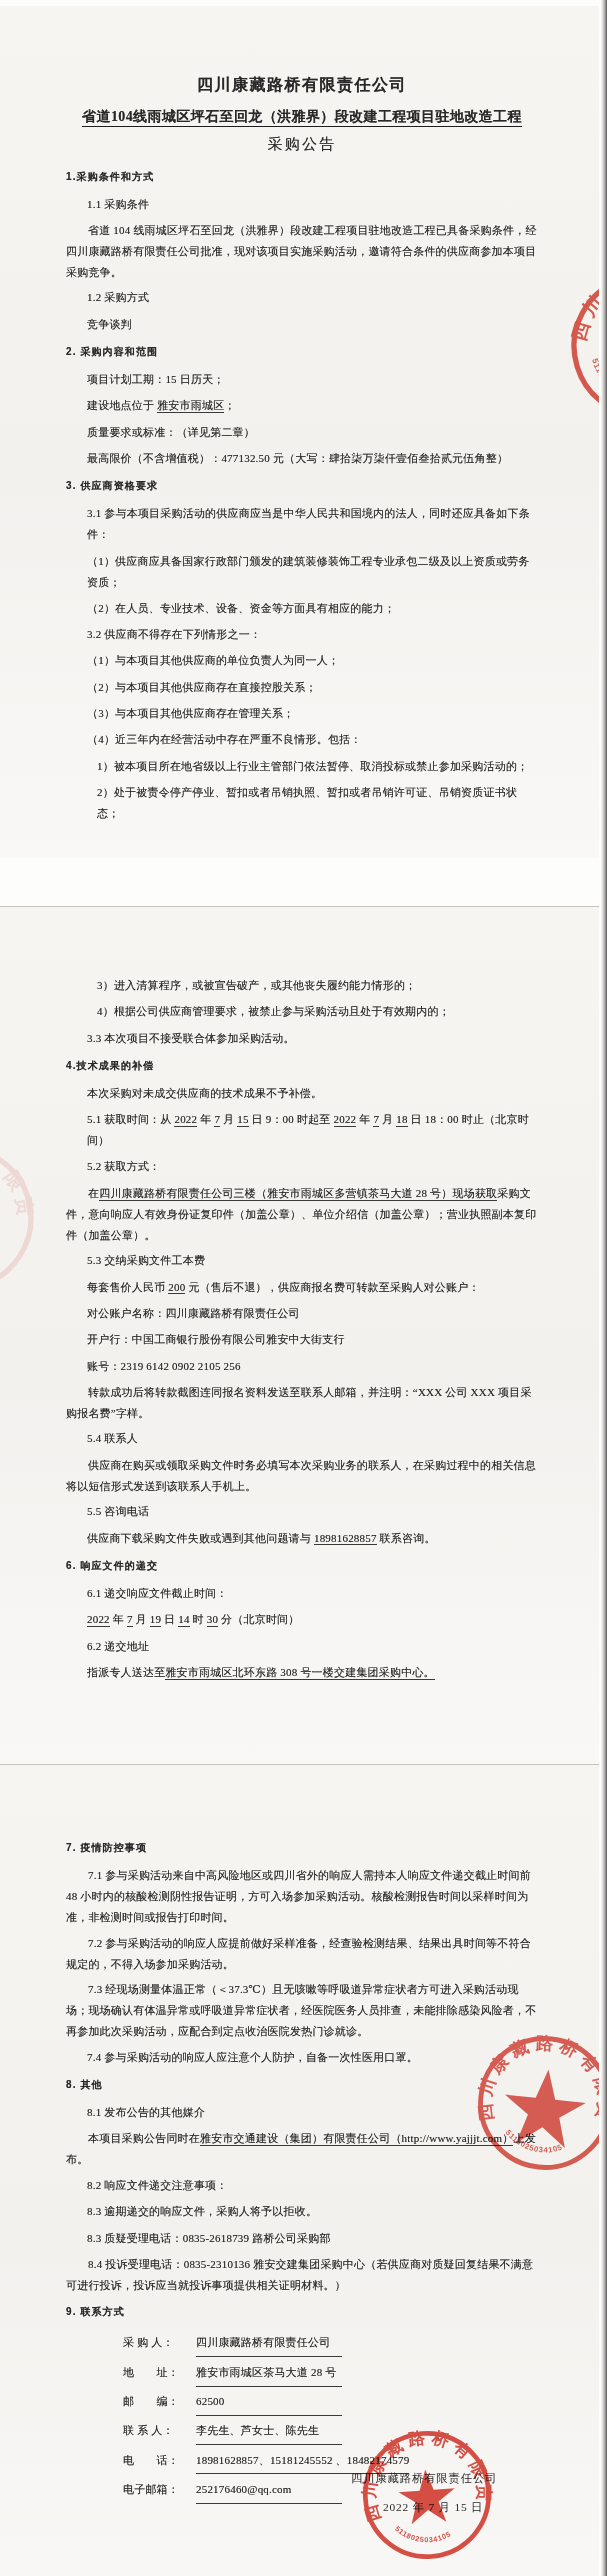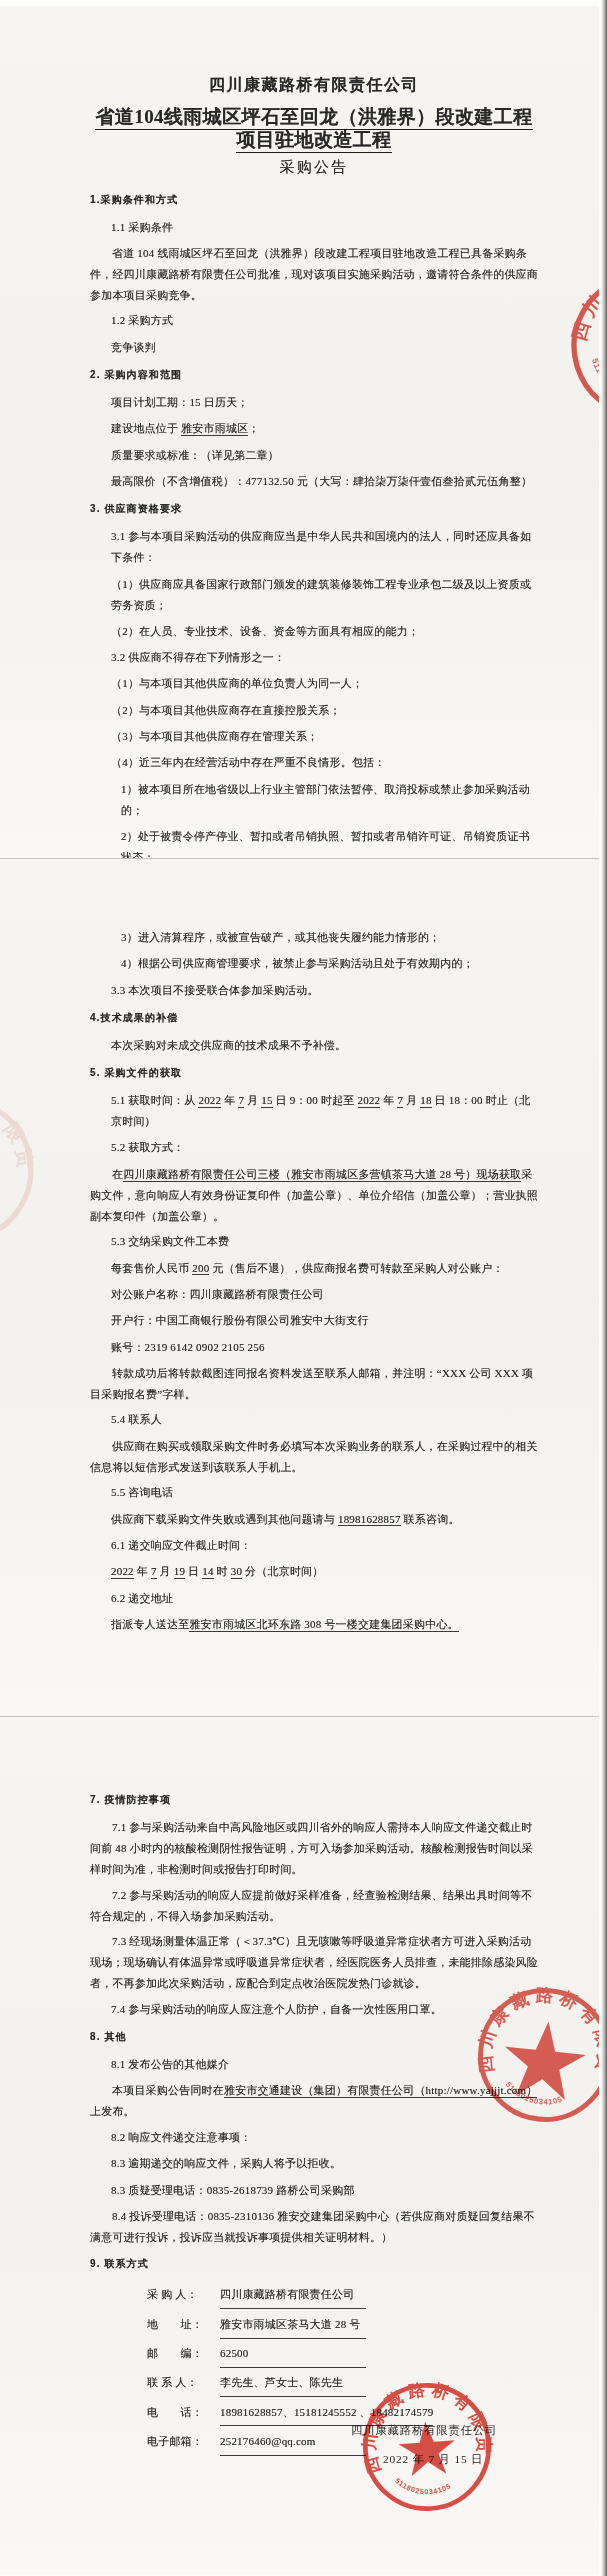--- a/index.html
+++ b/index.html
@@ -4,35 +4,35 @@
 <style>
   html,body{margin:0;padding:0;}
   body{
     width:607px;height:2576px;position:relative;overflow:hidden;
     background:#fdfdfc;
     font-family:"Liberation Serif","DejaVu Serif",serif;
     color:#282828;
   }
   .page{
     position:relative;width:599px;box-sizing:border-box;
-    padding-left:90px;padding-right:61px;overflow:hidden;
+    padding-left:66px;padding-right:61px;overflow:hidden;
     background:linear-gradient(180deg,#f6f5f2 0%,#f2f1ee 55%,#f9f8f6 100%);
   }
   #page1{margin-top:6px;height:852px;padding-top:67px;}
-  #page2{height:858px;padding-top:68px;border-top:1.5px solid #c6c4bf;}
+  #page2{height:858px;padding-top:68px;border-top:1.5px solid #c6c4bf;margin-top:48px;}
   #page3{height:858px;padding-top:68px;border-top:1.5px solid #c6c4bf;}
   .edge-shadow{
     position:absolute;top:0;right:0;width:6px;height:2576px;z-index:40;
     background:linear-gradient(90deg,rgba(60,58,55,0) 0%,rgba(60,58,55,.35) 55%,rgba(35,34,32,.75) 100%);
   }
   p{margin:0 0 5.3px;font-size:11px;line-height:21px;letter-spacing:0.2px;
     text-shadow:0 0 0.4px rgba(45,45,45,.55);}
   .t1{font-family:"Liberation Sans","DejaVu Sans",sans-serif;font-weight:700;
       font-size:16px;line-height:23px;text-align:center;letter-spacing:1.5px;margin-bottom:9px;}
-  .t2{font-weight:700;font-size:19px;line-height:23px;text-align:center;letter-spacing:0.4px;
+  .t2{font-weight:700;font-size:14px;line-height:23px;text-align:center;letter-spacing:0.4px;
       margin-bottom:4.6px;}
   .t2 span{border-bottom:1.5px solid #1c1c1c;padding-bottom:1.5px;}
   .t3{font-weight:400;font-size:15px;line-height:23px;text-align:center;letter-spacing:2.3px;margin-bottom:9px;}
   .hsec{font-family:"Liberation Sans","DejaVu Sans",sans-serif;font-weight:700;
         font-size:10px;line-height:23px;letter-spacing:1.1px;margin:3px 0 6px;}
   .ind1{padding-left:21px;}
   .ind2{padding-left:31px;}
   .para{text-indent:22px;margin-bottom:4.6px;}
   .u{border-bottom:0.8px solid #3a3a3a;padding-bottom:0.8px;}
   .b{font-weight:700;}
@@ -90,34 +90,34 @@
     <text font-size="11" letter-spacing="1"><textPath href="#d1">5118025034105</textPath></text>
   </svg>
 </div>
 
 <div class="page" id="page2">
   <p class="ind2"><span>3）进入清算程序，或被宣告破产，或其他丧失履约能力情形的；</span></p>
   <p class="ind2"><span>4）根据公司供应商管理要求，被禁止参与采购活动且处于有效期内的；</span></p>
   <p class="ind1"><span>3.3 本次项目不接受联合体参加采购活动。</span></p>
   <p class="hsec"><span>4.技术成果的补偿</span></p>
   <p class="ind1"><span>本次采购对未成交供应商的技术成果不予补偿。</span></p>
-  <p class="hsec"><span>5. 采购文件的获取</span></p>
   <p class="ind1"><span>5.1 获取时间：从 </span><span class="u">2022</span><span> 年 </span><span class="u">7</span><span> 月 </span><span class="u">15</span><span> 日 9：00 时起至 </span><span class="u">2022</span><span> 年 </span><span class="u">7</span><span> 月 </span><span class="u">18</span><span> 日 18：00 时止（北京时间）</span></p>
   <p class="ind1"><span>5.2 获取方式：</span></p>
   <p class="para"><span>在</span><span class="u">四川康藏路桥有限责任公司三楼（雅安市雨城区多营镇茶马大道 28 号）现场获取</span><span>采购文件，意向响应人有效身份证复印件（加盖公章）、单位介绍信（加盖公章）；营业执照副本复印件（加盖公章）。</span></p>
   <p class="ind1"><span>5.3 交纳采购文件工本费</span></p>
   <p class="ind1"><span>每套售价人民币 </span><span class="u">200</span><span> 元（售后不退），供应商报名费可转款至采购人对公账户：</span></p>
   <p class="ind1"><span>对公账户名称：四川康藏路桥有限责任公司</span></p>
   <p class="ind1"><span>开户行：中国工商银行股份有限公司雅安中大街支行</span></p>
   <p class="ind1"><span>账号：2319 6142 0902 2105 256</span></p>
   <p class="para"><span>转款成功后将转款截图连同报名资料发送至联系人邮箱，并注明：“XXX 公司 XXX 项目采购报名费”字样。</span></p>
   <p class="ind1"><span>5.4 联系人</span></p>
   <p class="para"><span>供应商在购买或领取采购文件时务必填写本次采购业务的联系人，在采购过程中的相关信息将以短信形式发送到该联系人手机上。</span></p>
   <p class="ind1"><span>5.5 咨询电话</span></p>
   <p class="ind1"><span>供应商下载采购文件失败或遇到其他问题请与 </span><span class="u">18981628857</span><span> 联系咨询。</span></p>
+  <p class="hsec"><span>6. 响应文件的递交</span></p>
   <p class="ind1"><span>6.1 递交响应文件截止时间：</span></p>
   <p class="ind1"><span class="u">2022</span><span> 年 </span><span class="u">7</span><span> 月 </span><span class="u">19</span><span> 日 </span><span class="u">14</span><span> 时 </span><span class="u">30</span><span> 分（北京时间）</span></p>
   <p class="ind1"><span>6.2 递交地址</span></p>
   <p class="ind1"><span>指派专人送达至</span><span class="u">雅安市雨城区北环东路 308 号一楼交建集团采购中心。</span></p>
 
   <svg class="stamp" id="stamp-p2" viewBox="0 0 200 200" aria-hidden="true" style="color: rgb(215, 57, 45);">
     <defs>
       <path id="a2" d="M 30,132 A 77,77 0 1 1 170,132"></path>
       <path id="d2" d="M 48,148 A 71,71 0 0 0 152,148"></path>
     </defs>

